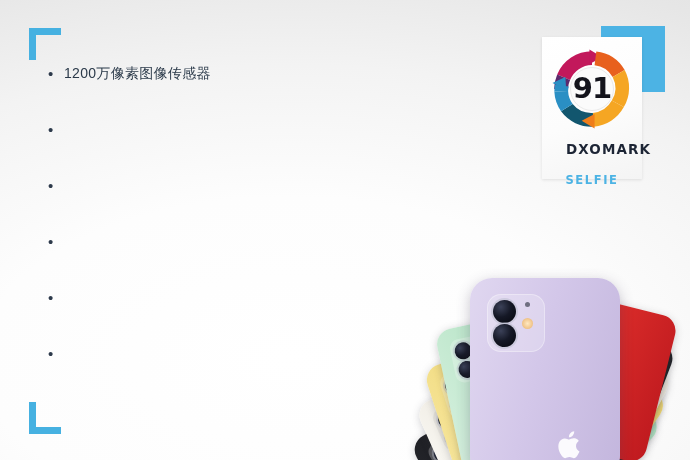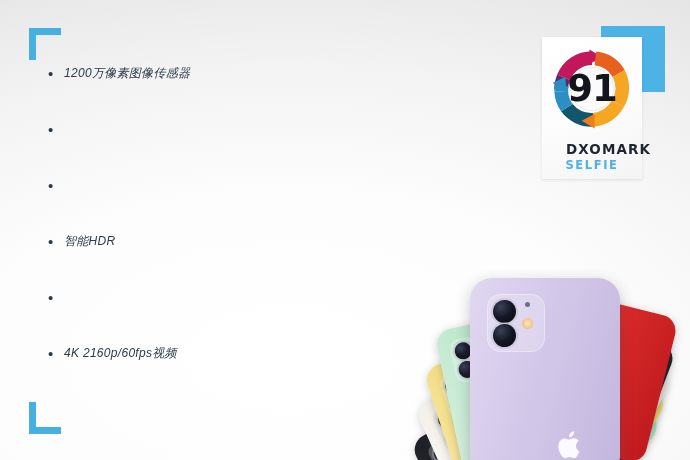--- a/index.html
+++ b/index.html
@@ -35,55 +35,55 @@
   .bullet-row {
     display:flex; align-items:flex-start;
     height:56px;
   }
   .bullet-dot {
     color:#2d3a4b; font-size:15px; line-height:22px;
     width:16px; flex:0 0 16px; text-align:left;
     padding-top:1px;
   }
   .bullet-text {
-    color:#2b3a4a; font-size:12px; line-height:22px;
-    letter-spacing:0.3px; white-space:nowrap;font-style:italic;
+    color:#2b3a4a; font-size:14px; line-height:22px;
+    letter-spacing:0.3px; white-space:nowrap;
   }
 
   
   #dxo-blue-square {
     position:absolute; left:601px; top:26px; width:64px; height:66px;
     background:#4cb3e4;
   }
   #dxo-card {
     position:absolute; left:542px; top:37px; width:100px; height:142px;
     background:linear-gradient(160deg,#ffffff 0%,#fcfcfc 55%,#f4f4f4 100%);
     box-shadow:0 1px 3px rgba(0,0,0,0.10);
   }
   #dxo-ring-wrap {
     position:absolute; left:50%; top:9px; transform:translateX(-50%);
     width:86px; height:86px;
   }
   #dxo-score {
     position:absolute; left:0; top:0; width:86px; height:86px;
     display:flex; align-items:center; justify-content:center;
-    font-size:37px; font-weight:bold; color:#14141c;
+    font-size:29px; font-weight:bold; color:#14141c;
     letter-spacing:-1px;
     font-family:"DejaVu Sans", sans-serif;
     padding-bottom:2px;
   }
   #dxo-wordmark {
     position:absolute; left:0; right:0; top:104px;
     text-align:center; color:#1d2535;
     font-size:13.5px; font-weight:bold; letter-spacing:1.1px;
     font-family:"DejaVu Sans", sans-serif;
     margin-left:24px;
   }
   #dxo-subtitle {
-    position:absolute; left:0; right:0; top:121px;
+    position:absolute; left:0; right:0; top:136px;
     text-align:center; color:#4cb3e4;
     font-size:11.5px; font-weight:bold; letter-spacing:1.6px;
     font-family:"DejaVu Sans", sans-serif;
   }
 
   
   #phone-fan {
     position:absolute; left:390px; top:246px; width:300px; height:214px;
     overflow:hidden;
   }
@@ -131,30 +131,28 @@
     <div class="bullet-row">
       <span class="bullet-dot">•</span>
     </div>
 
     <div class="bullet-row">
       <span class="bullet-dot">•</span>
     </div>
 
     <div class="bullet-row">
       <span class="bullet-dot">•</span>
-      <span class="bullet-text">智能HDR</span>
-    </div>
-
-    <div class="bullet-row">
-      <span class="bullet-dot">•</span>
-    </div>
-
-    <div class="bullet-row">
-      <span class="bullet-dot">•</span>
-      <span class="bullet-text">4K  2160p/60fps视频</span>
+    </div>
+
+    <div class="bullet-row">
+      <span class="bullet-dot">•</span>
+    </div>
+
+    <div class="bullet-row">
+      <span class="bullet-dot">•</span>
     </div>
 
   </div>
 
   <div id="dxo-blue-square"></div>
 
   <div id="dxo-card">
 
     <div id="dxo-ring-wrap">
       <svg width="86" height="86" viewBox="0 0 100 100">

